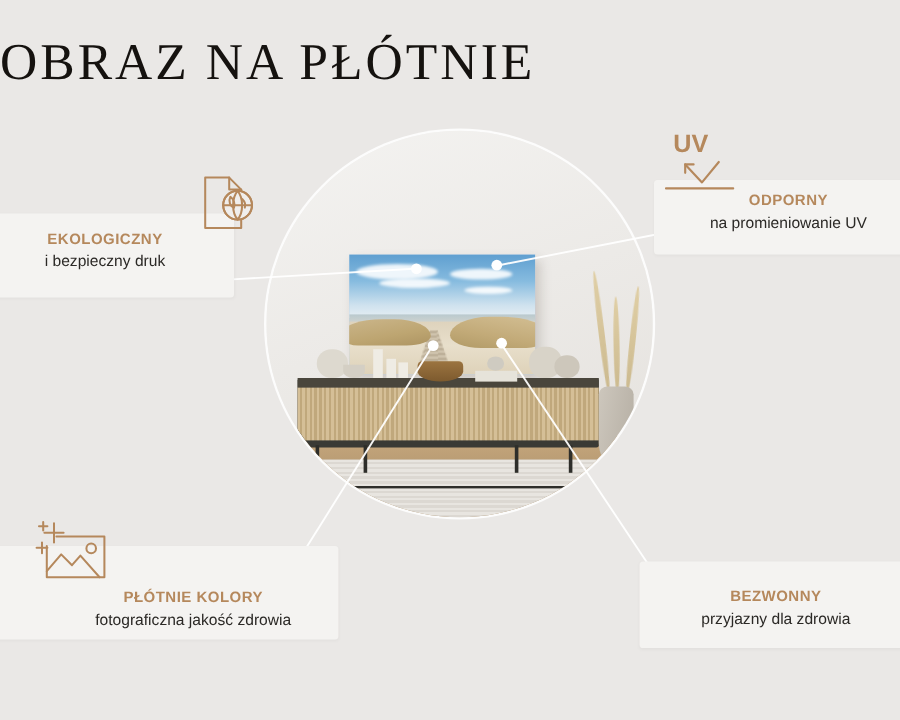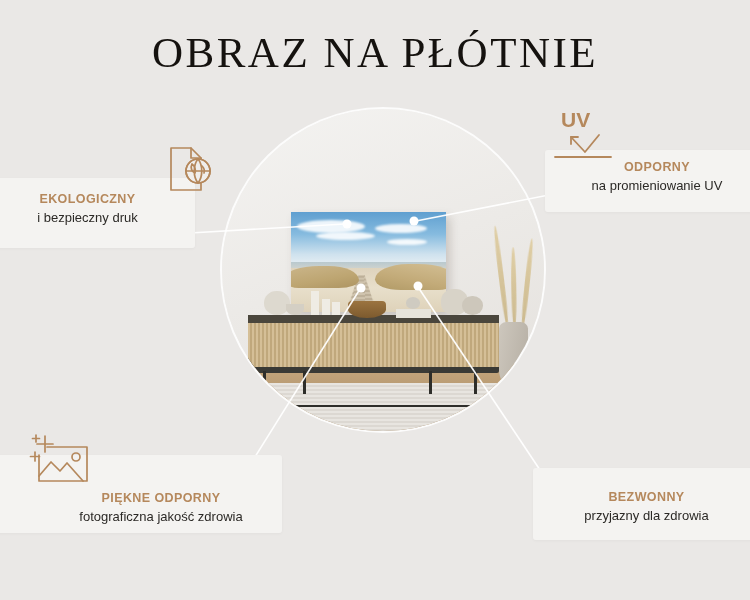--- a/index.html
+++ b/index.html
@@ -5,21 +5,21 @@
   html,body{margin:0;padding:0;}
   body{
     width:750px;height:600px;overflow:hidden;position:relative;
     background:#eae8e6;
     font-family:"Liberation Sans", sans-serif;
   }
   .stage{position:absolute;inset:0;}
 
   
   .title{
-    position:absolute;left:0;top:28px;width:750px;text-align:center;
+    position:absolute;left:0;top:28px;width:750px;
     font-family:"Liberation Serif", serif;
     font-size:43px;letter-spacing:2.5px;color:#15120f;
     font-weight:400;
   }
 
   
   .scene-wrap{
     position:absolute;left:222px;top:109px;width:322px;height:322px;
     border-radius:50%;overflow:hidden;
     background:#f2f1ef;
@@ -227,21 +227,21 @@
     <text x="14" y="20" font-family="Liberation Sans, sans-serif" font-size="21" font-weight="bold" fill="#b5885c">UV</text>
     <g fill="none" stroke="#b5885c" stroke-width="1.8" stroke-linecap="round" stroke-linejoin="round">
       <path d="M52 28 L38 45 L24 30"></path>
       <path d="M24 30 l7 0 M24 30 l0 7"></path>
       <path d="M8 50 h56"></path>
     </g>
   </svg>
 
   <div class="card card-colors">
     <div class="txt">
-      <div class="heading">PIĘKNE ODPORNY</div>
+      <div class="heading">PŁÓTNIE KOLORY</div>
       <div class="sub">fotograficzna jakość zdrowia</div>
     </div>
   </div>
   <svg class="icon-colors" viewBox="0 0 72 58">
     <g fill="none" stroke="#b5885c" stroke-width="1.7" stroke-linejoin="round" stroke-linecap="round">
       <path d="M22 17 h40 v34 h-48 v-26"></path>
       <circle cx="51" cy="27" r="4"></circle>
       <path d="M14 46 l12 -14 l9 9 l7 -8 l16 18"></path>
       <path d="M20 6 v16 M12 14 h16"></path>
       <path d="M10 22 v9 M5.5 26.5 h9"></path>

